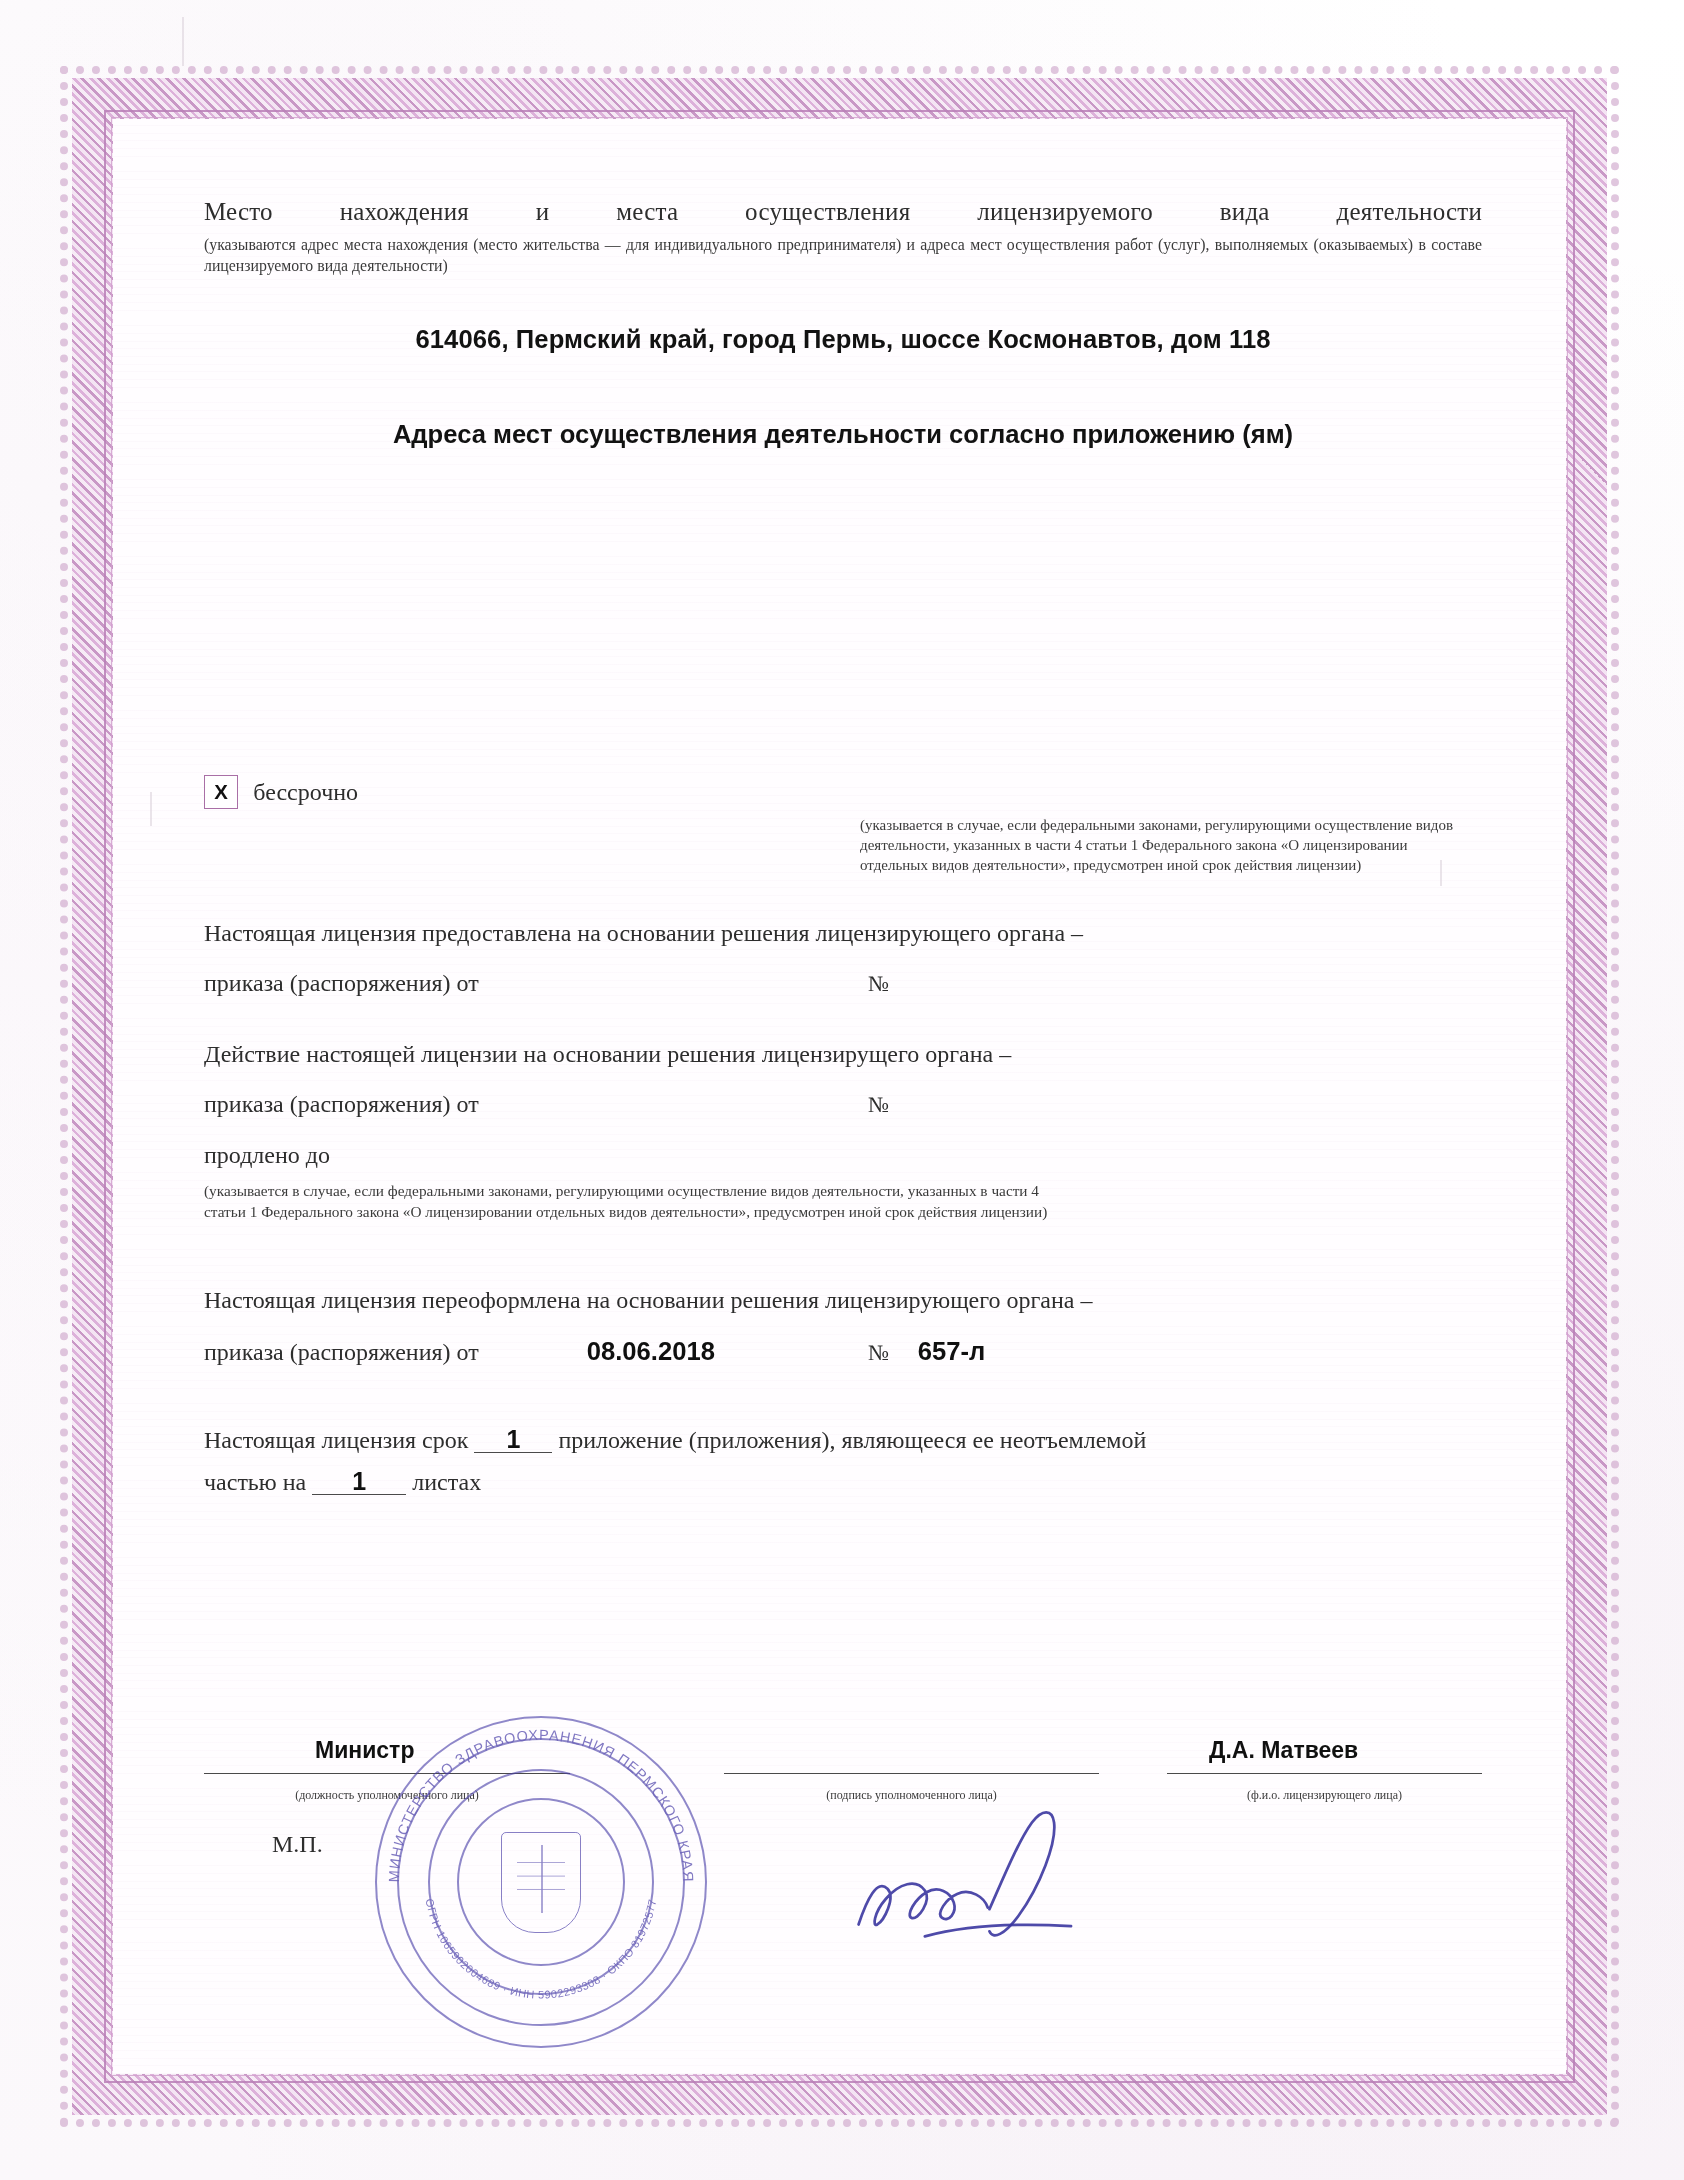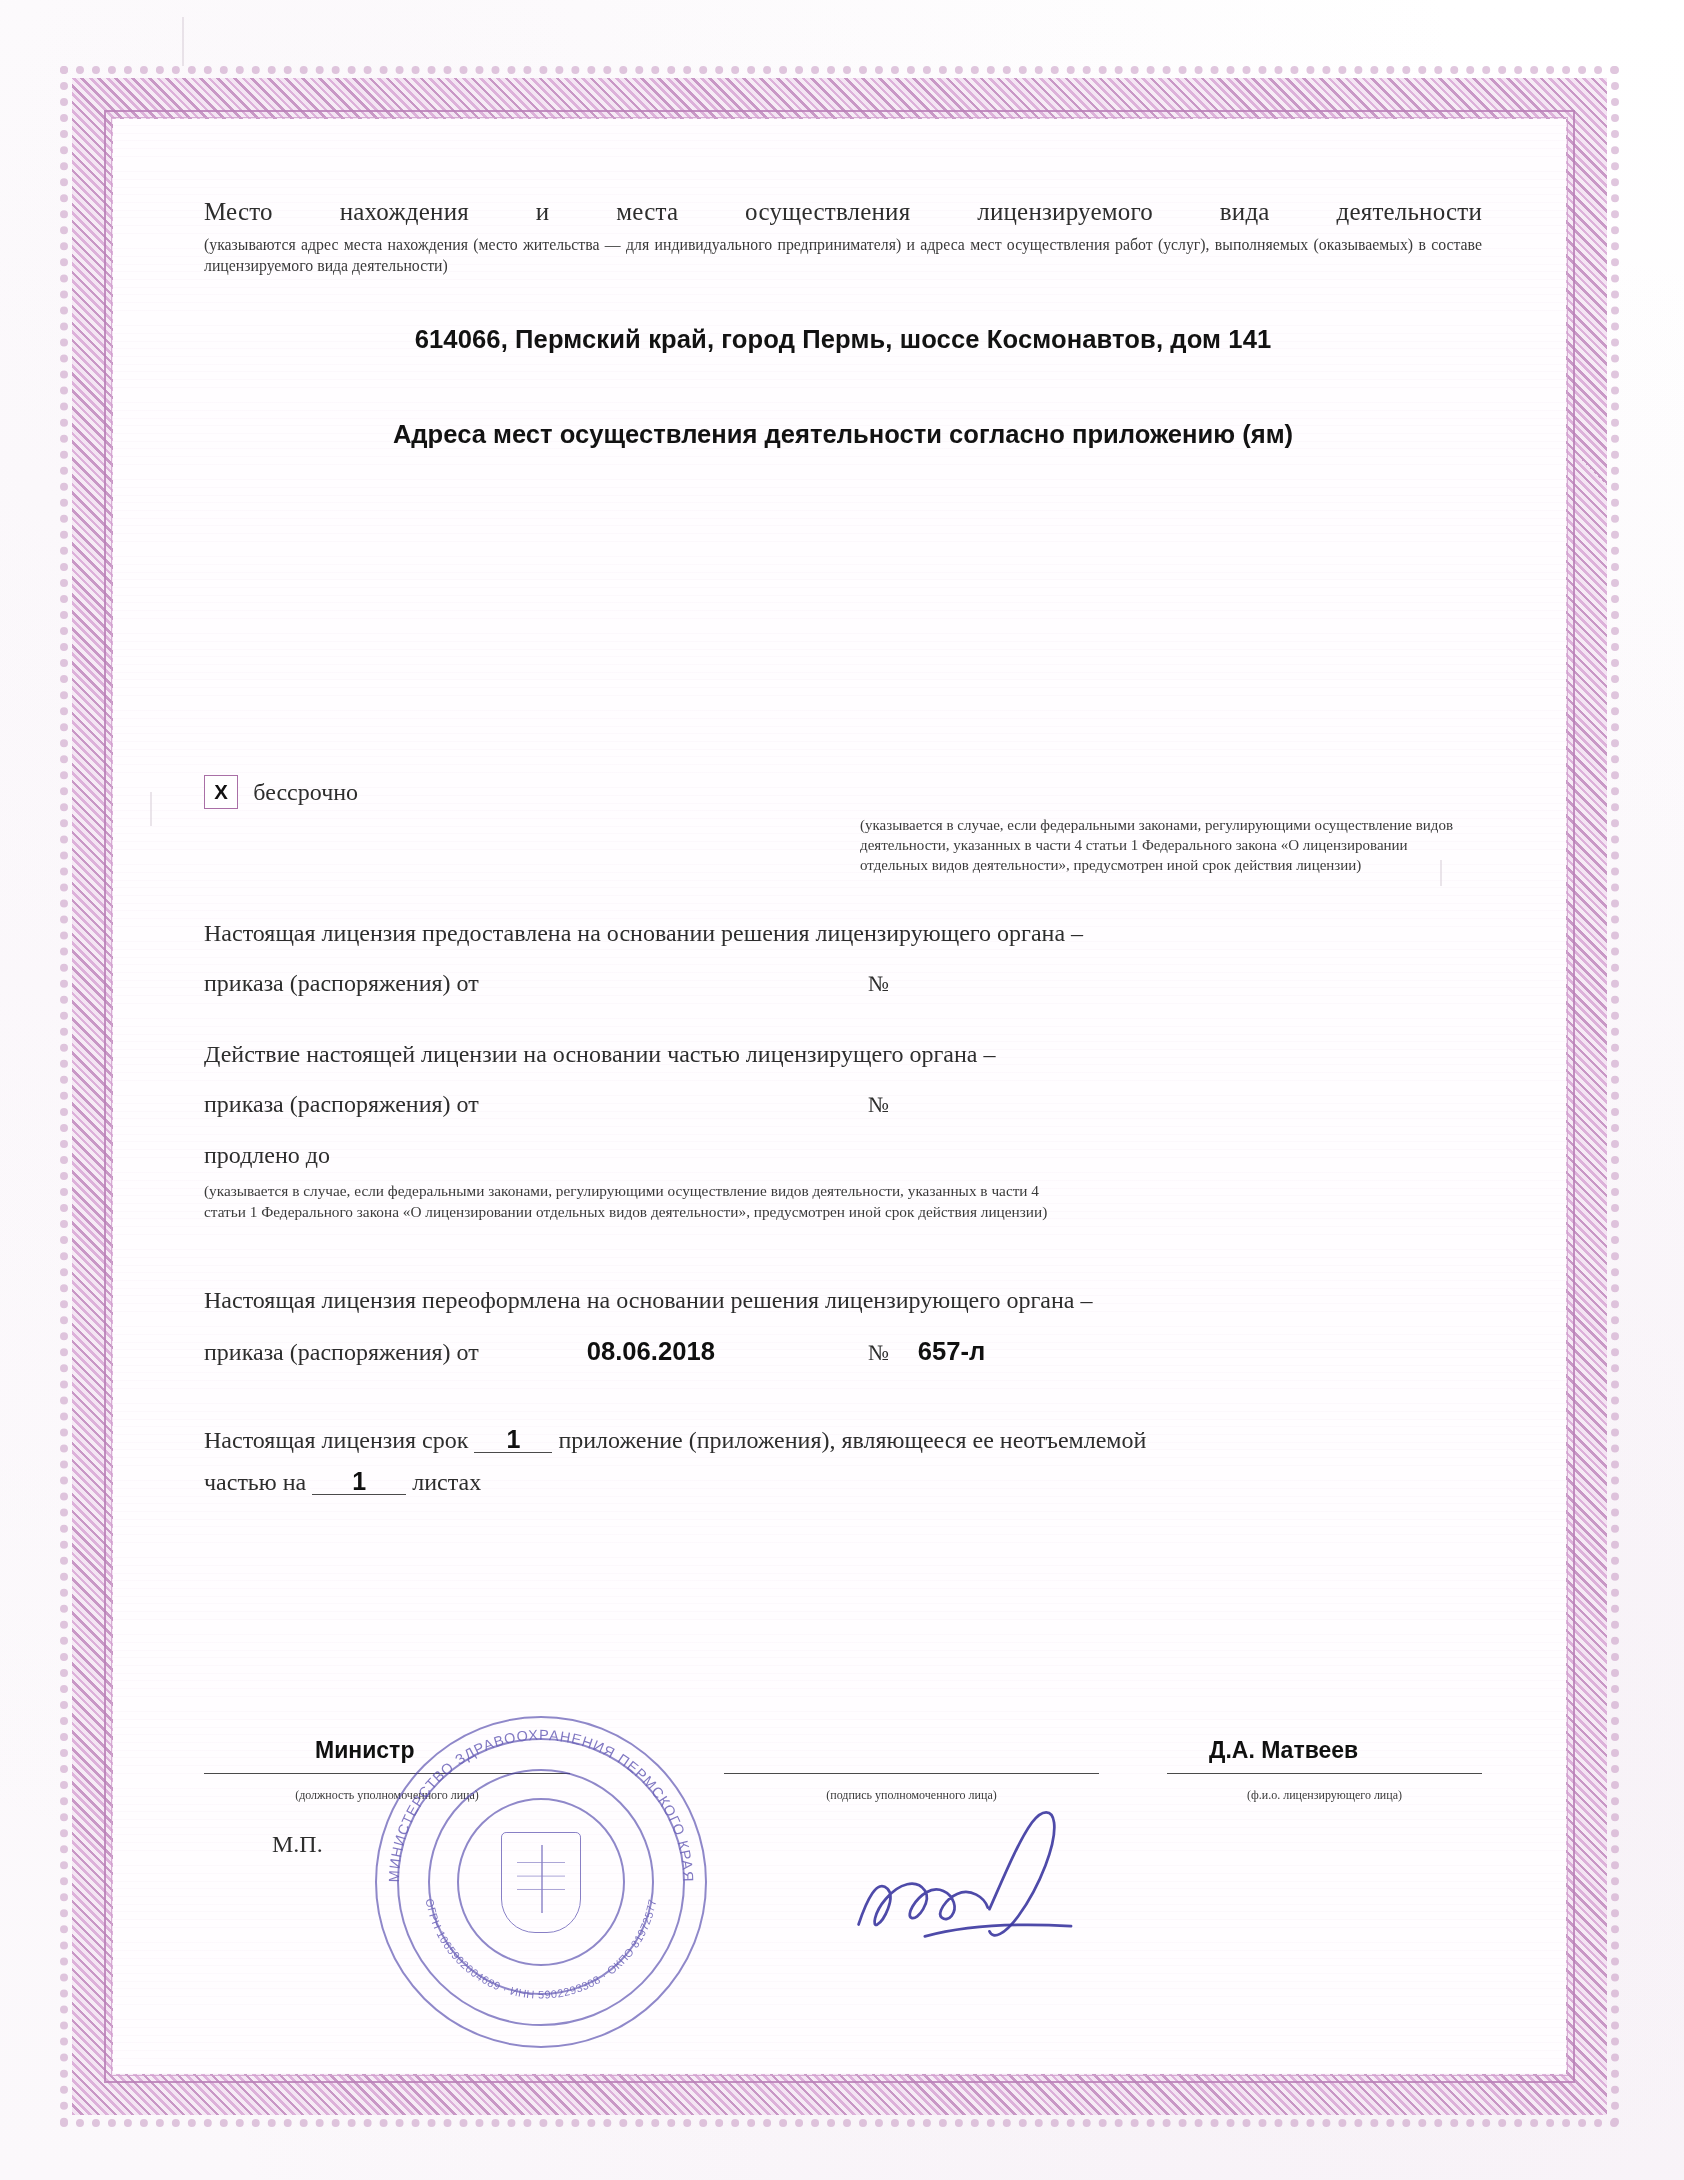--- a/index.html
+++ b/index.html
@@ -403,21 +403,21 @@
     <div class="paper-inner">
       <div class="microtext"></div>
     </div>
   </div>
 
   <div class="content">
 
     <div class="hdr-main">Место нахождения и места осуществления лицензируемого вида деятельности</div>
     <div class="hdr-note">(указываются адрес места нахождения (место жительства — для индивидуального предпринимателя) и адреса мест осуществления работ (услуг), выполняемых (оказываемых)  в составе лицензируемого вида деятельности)</div>
 
-    <div class="addr-line">614066, Пермский край, город Пермь, шоссе Космонавтов, дом 141</div>
+    <div class="addr-line">614066, Пермский край, город Пермь, шоссе Космонавтов, дом 118</div>
     <div class="addr-line2">Адреса мест осуществления деятельности согласно приложению (ям)</div>
 
     <div class="gap-big"></div>
 
 
     <div class="term-row">
       <div class="chk">X</div>
       <div class="term-label">бессрочно</div>
 
     </div>
@@ -425,21 +425,21 @@
     <div class="fineprint">(указывается в случае, если федеральными законами, регулирующими осуществление видов деятельности, указанных в части 4 статьи 1 Федерального закона «О лицензировании отдельных видов деятельности», предусмотрен иной срок действия лицензии)</div>
 
     <div class="para">Настоящая лицензия предоставлена на основании решения лицензирующего органа –</div>
     <div class="order-row">
       <span class="order-label">приказа (распоряжения)  от</span>
       <span class="order-date"></span>
       <span class="no-glyph">№</span>
       <span class="order-no-val"></span>
     </div>
 
-    <div class="para">Действие настоящей лицензии на основании частью лицензирущего органа –</div>
+    <div class="para">Действие настоящей лицензии на основании решения лицензирущего органа –</div>
     <div class="order-row">
       <span class="order-label">приказа (распоряжения)  от</span>
       <span class="order-date"></span>
       <span class="no-glyph">№</span>
       <span class="order-no-val"></span>
     </div>
     <div class="para" style="margin-top:19px">продлено до</div>
     <div class="fineprint2">(указывается в случае, если федеральными законами, регулирующими осуществление видов деятельности, указанных в части 4 статьи 1 Федерального закона «О лицензировании отдельных видов деятельности», предусмотрен иной срок действия лицензии)</div>
 
     <div class="para" style="margin-top:60px">Настоящая лицензия переоформлена на основании решения лицензирующего органа –</div>

